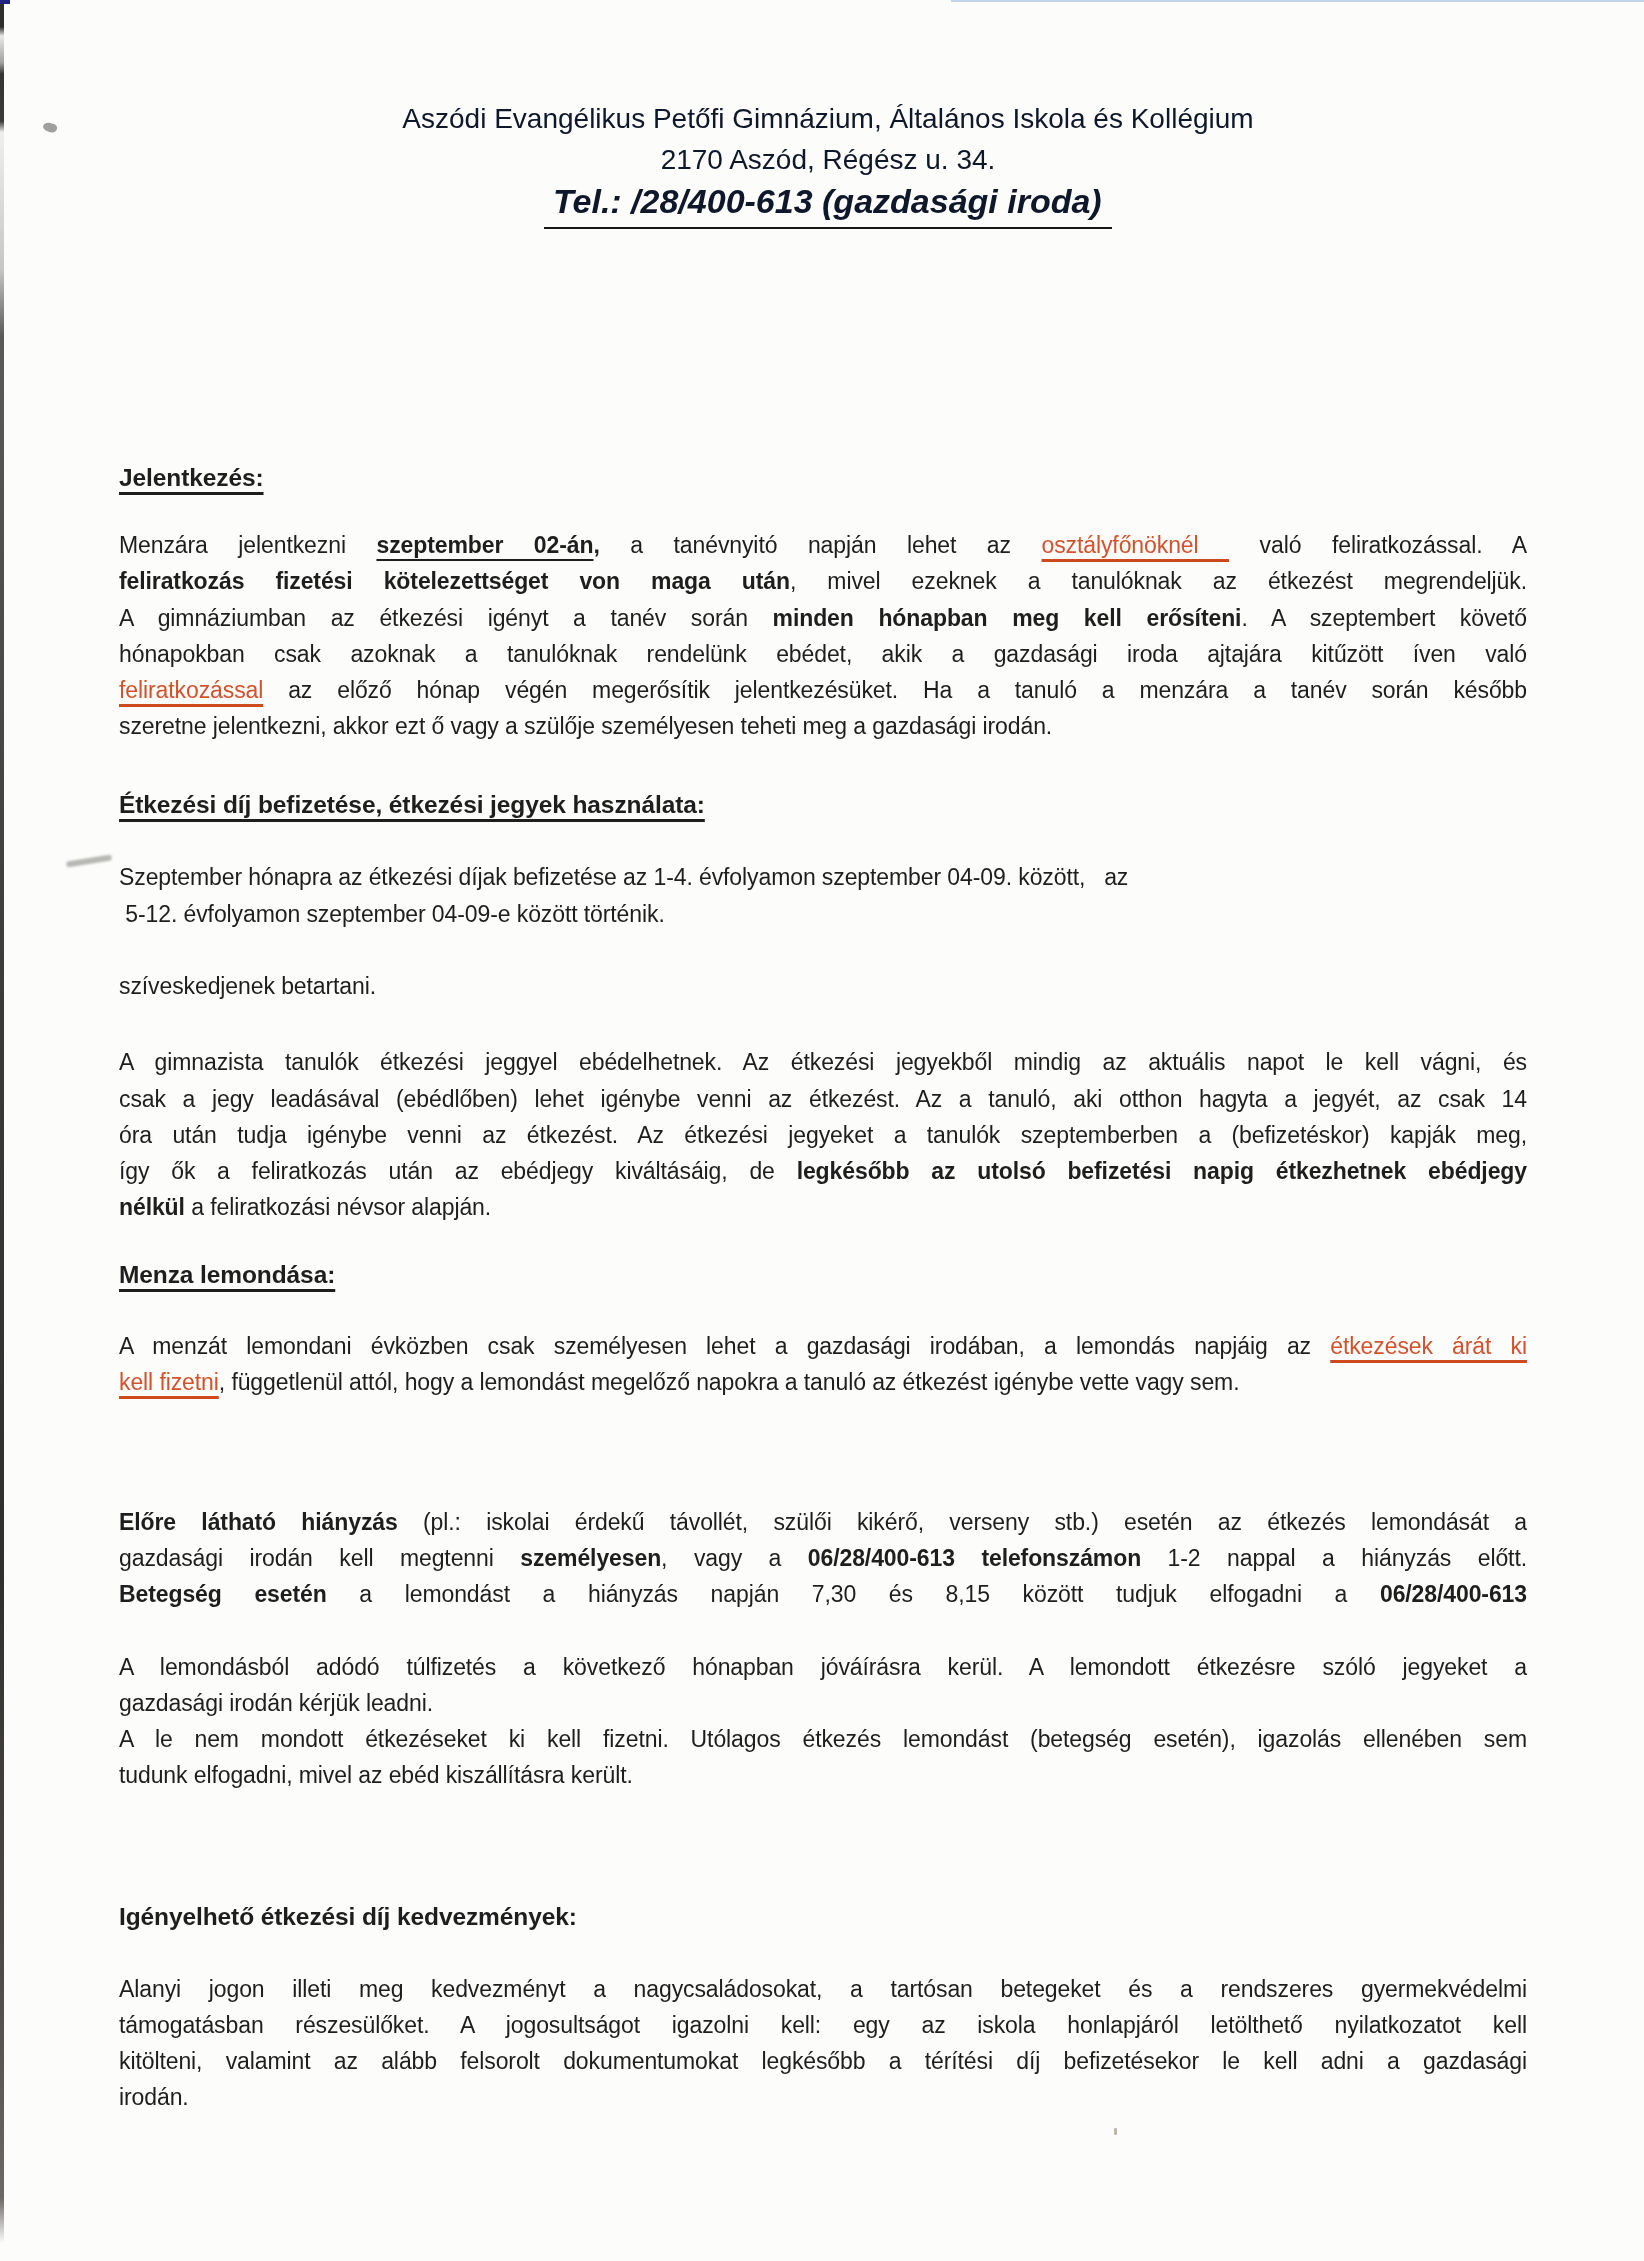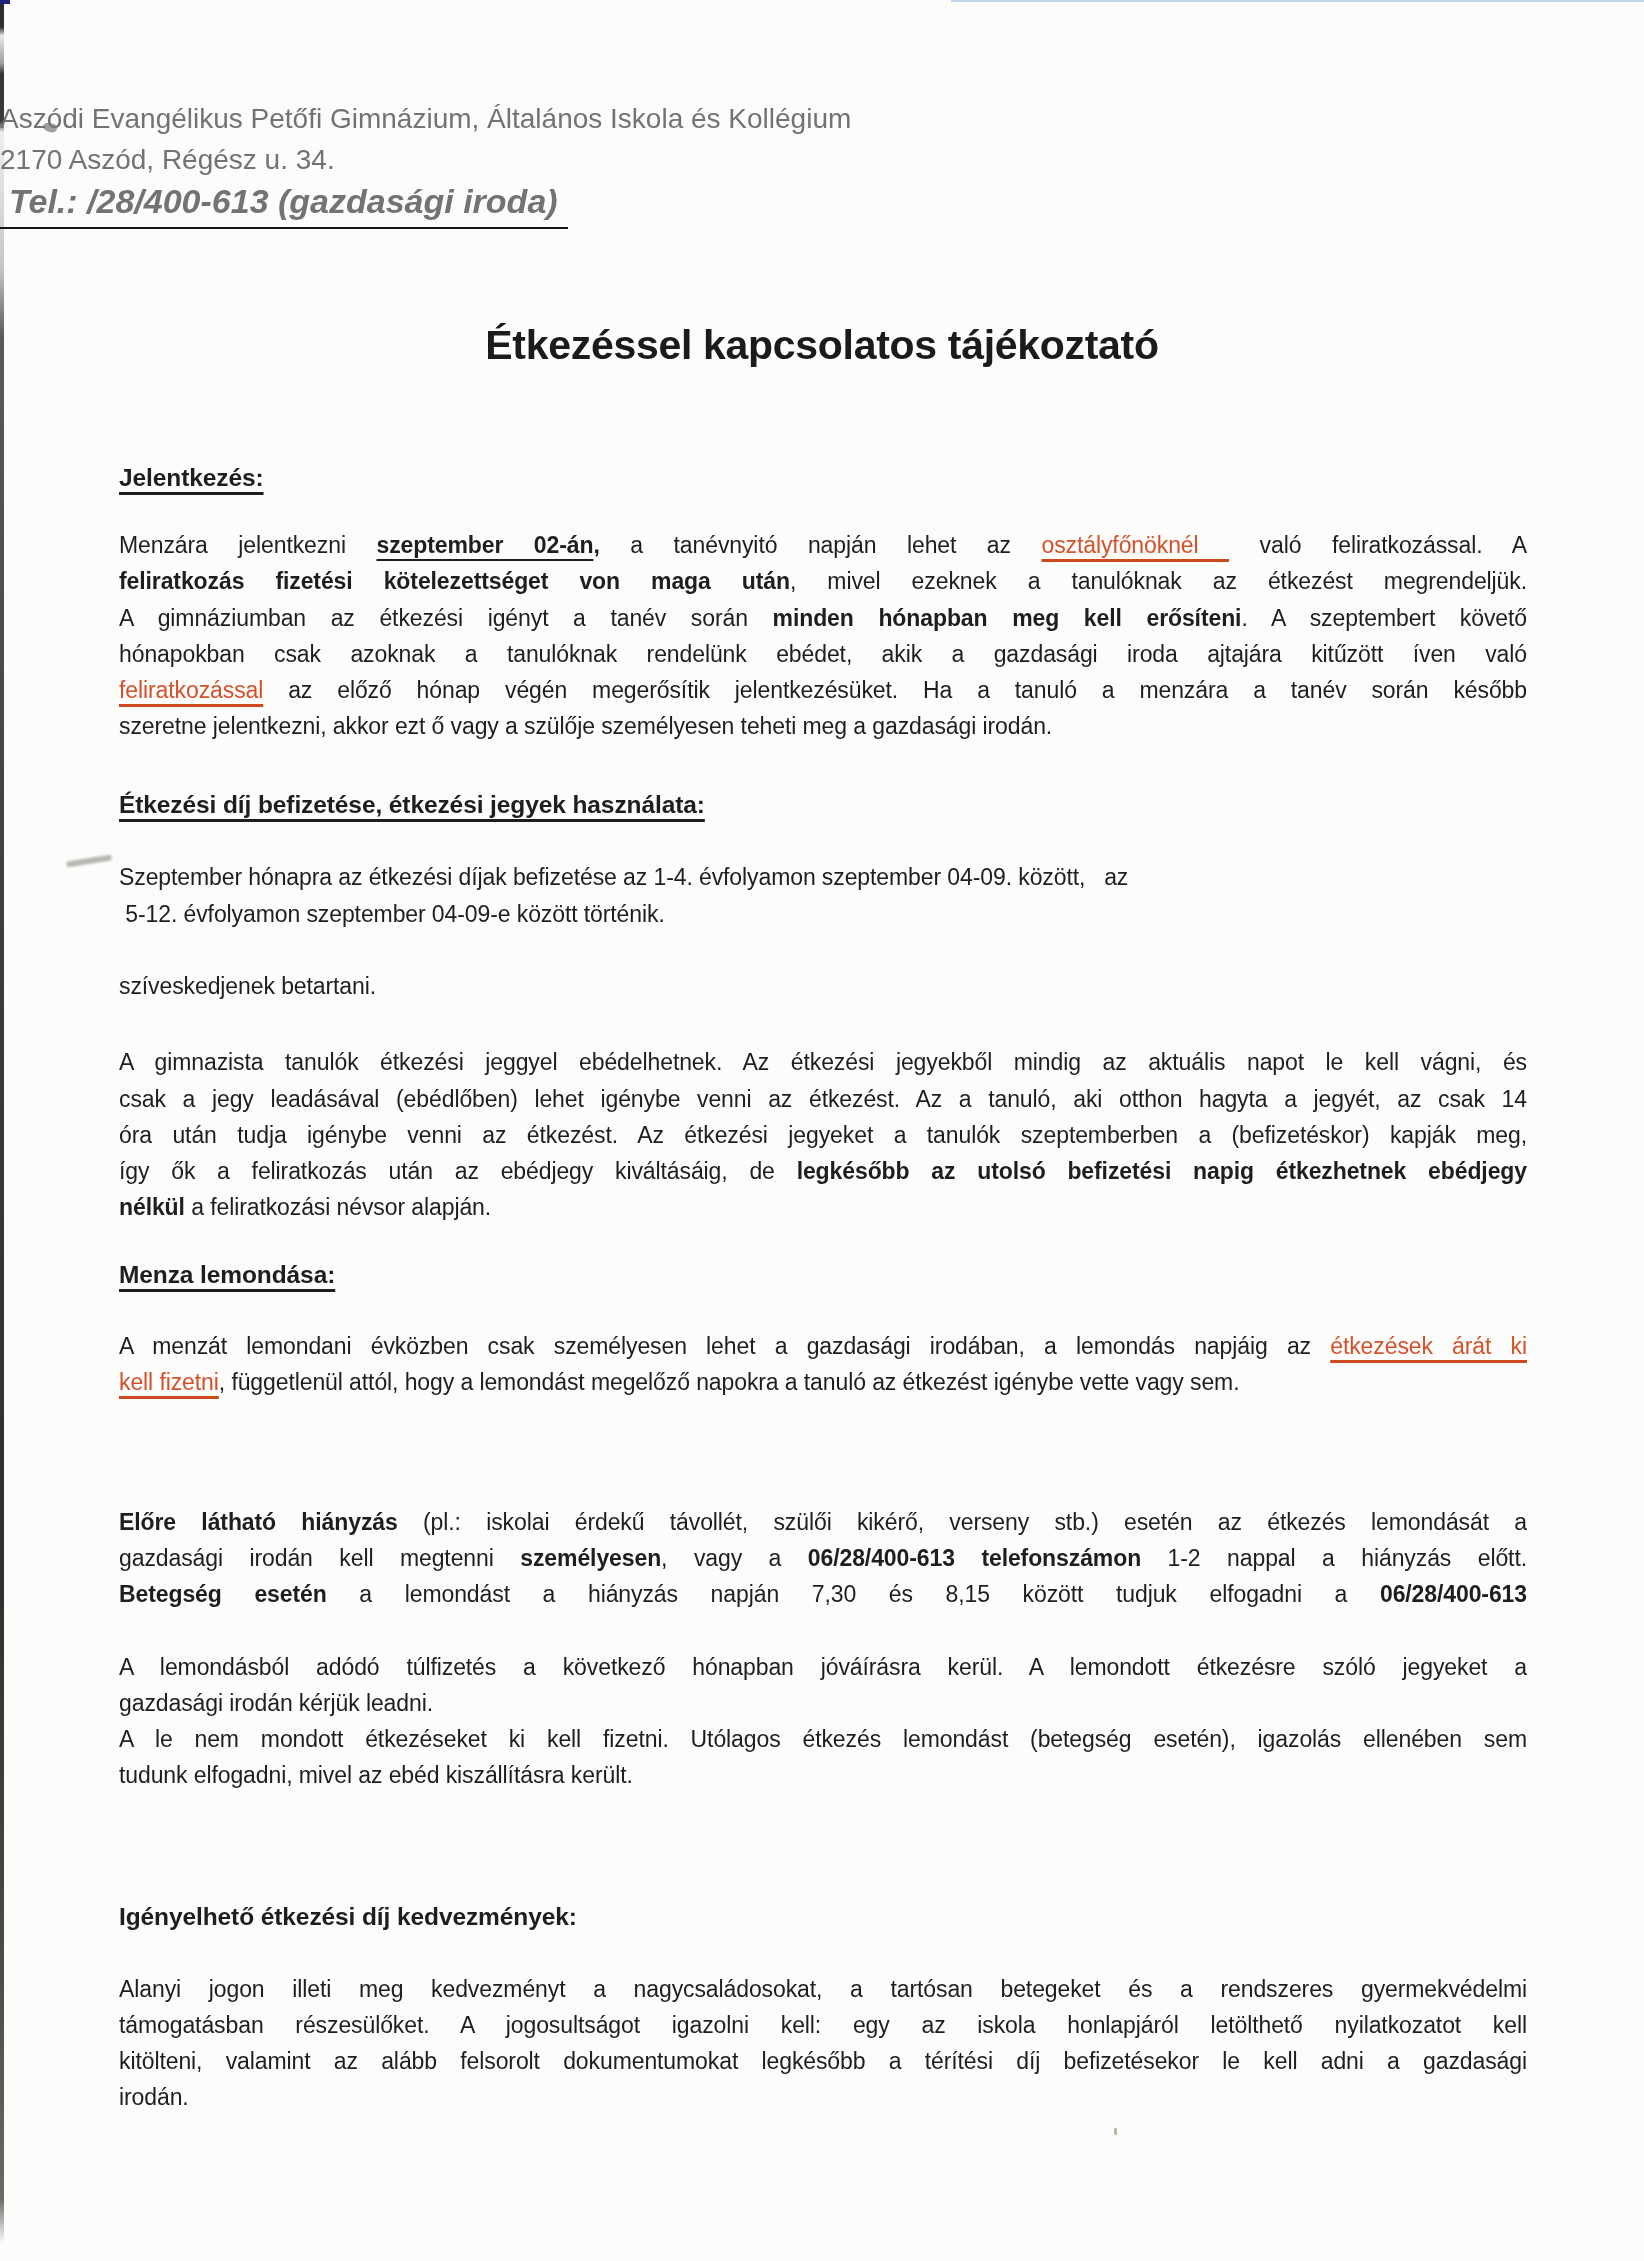--- a/index.html
+++ b/index.html
@@ -24,21 +24,21 @@
       #2f2f2d 70%, #4e4c48 88%,
       #6b6966 98%, #fcfcfb 100%);
   }
   .edge-top-chip{position:absolute;left:0;top:0;width:9.7px;height:3.9px;background:#23237f;}
   .edge-top-line{position:absolute;left:951px;right:0;top:0;height:1.9px;background:#bcd1e7;opacity:.9;}
   .speck-1{position:absolute;left:43px;top:123px;width:14px;height:9px;background:#8f8f8d;border-radius:60% 40% 50% 50%;transform:rotate(18deg);opacity:.85;}
   .smudge-1{position:absolute;left:66px;top:858px;width:46px;height:5.8px;background:#b7b7b4;border-radius:3.9px;transform:rotate(-9deg);filter:blur(1px);}
   .speck-2{position:absolute;left:1114px;top:2128px;width:2.6px;height:7px;background:#bcb8a6;border-radius:1.3px;}
 
   
-  .hline{position:absolute;left:0;right:0;text-align:left;color:#737373;}
+  .hline{position:absolute;left:12px;right:0;text-align:center;color:#0f172a;}
   .h-school{top:103px;font-size:28px;}
   .h-address{top:144px;font-size:28px;}
   .h-tel{top:174px;font-size:34px;font-weight:bold;font-style:italic;margin-top:8px;}
   .h-tel .telspan{display:inline-block;border-bottom:2.6px solid #161616;padding:0 10.3px 6.4px 9px;}
   .doc-title{position:absolute;left:0;right:0;top:322px;text-align:center;font-size:41px;font-weight:bold;color:#1b1b1d;letter-spacing:-0.3px;}
 
   
   .line{
     position:absolute;left:119px;width:1408px;height:36px;
     font-size:23px;line-height:32px;letter-spacing:-0.1px;
@@ -62,21 +62,20 @@
   <div class="edge-top-chip"></div>
   <div class="edge-top-line"></div>
   <div class="speck-1"></div>
   <div class="smudge-1"></div>
   <div class="speck-2"></div>
 
   <div class="hline h-school">Aszódi Evangélikus Petőfi Gimnázium, Általános Iskola és Kollégium</div>
   <div class="hline h-address">2170 Aszód, Régész u. 34.</div>
   <div class="hline h-tel"><span class="telspan">Tel.: /28/400-613 (gazdasági iroda)</span></div>
 
-  <div class="doc-title">Étkezéssel kapcsolatos tájékoztató</div>
 
   <div class="line l heading" style="top:462px"><span class="b u">Jelentkezés:</span></div>
   <div class="line j" style="top:529px"><span class="">Menzára jelentkezni </span><span class="b u">szeptember 02-án</span><span class="b">,</span><span class=""> a tanévnyitó napján lehet az </span><span class="u a">osztályfőnöknél&nbsp;</span><span class=""> való feliratkozással. A</span></div>
   <div class="line j" style="top:565px"><span class="b">feliratkozás fizetési kötelezettséget von maga után</span><span class="">, mivel ezeknek a tanulóknak az étkezést megrendeljük.</span></div>
   <div class="line j" style="top:602px"><span class="">A gimnáziumban az étkezési igényt a tanév során </span><span class="b">minden hónapban meg kell erősíteni</span><span class="">. A szeptembert követő</span></div>
   <div class="line j" style="top:638px"><span class="">hónapokban csak azoknak a tanulóknak rendelünk ebédet, akik a gazdasági iroda ajtajára kitűzött íven való</span></div>
   <div class="line j" style="top:674px"><span class="u a">feliratkozással</span><span class=""> az előző hónap végén megerősítik jelentkezésüket. Ha a tanuló a menzára a tanév során később</span></div>
   <div class="line l" style="top:710px"><span class="">szeretne jelentkezni, akkor ezt ő vagy a szülője személyesen teheti meg a gazdasági irodán.</span></div>
 
   <div class="line l heading" style="top:789px"><span class="b u">Étkezési díj befizetése, étkezési jegyek használata:</span></div>

